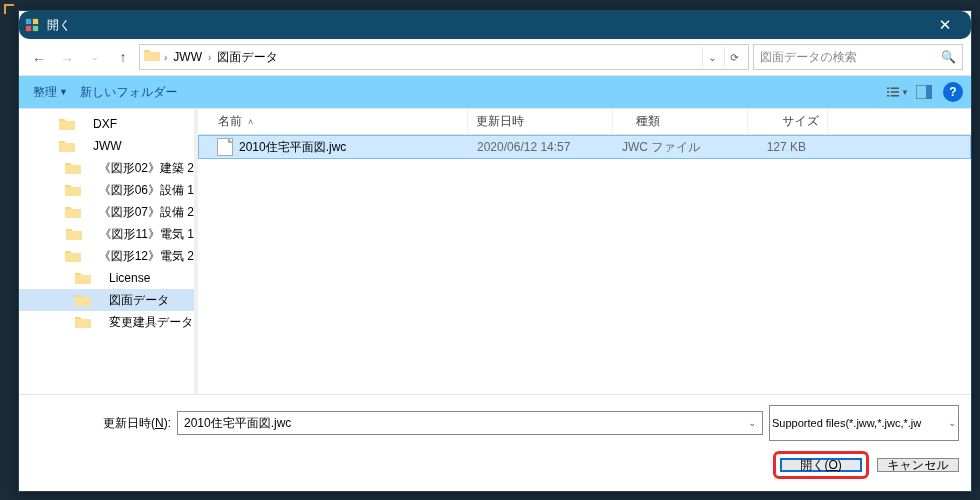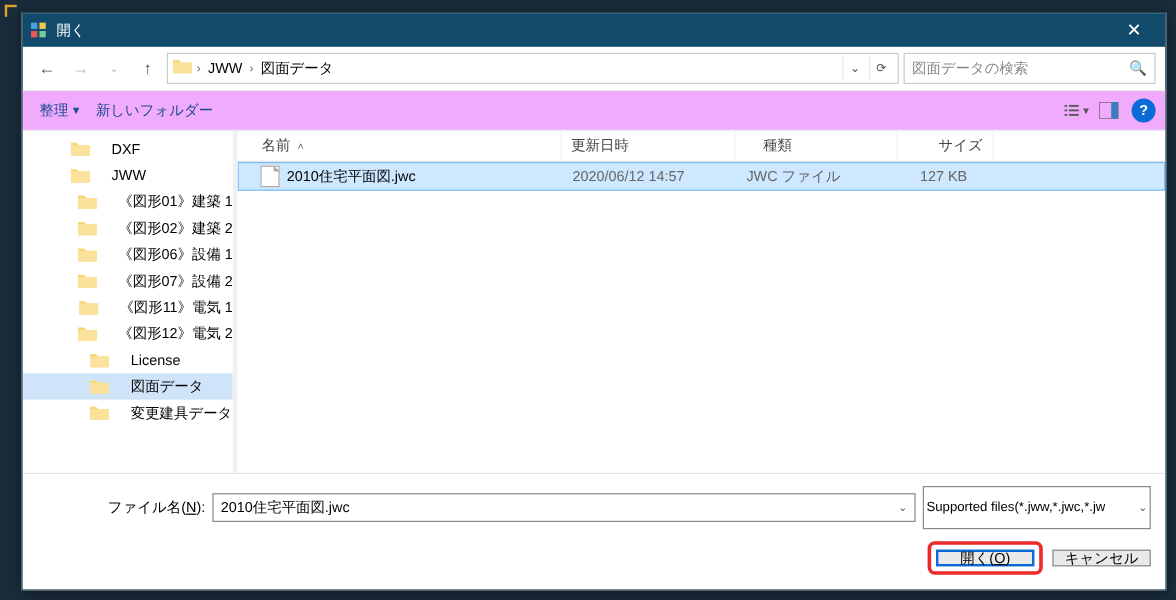--- a/index.html
+++ b/index.html
@@ -8,21 +8,21 @@
 .highlight-corner { position: absolute; top: 4px; left: 4px; width: 10px; height: 10px; border-left: 2px solid #e0a030; border-top: 2px solid #e0a030; }
 
 .dialog {
   position: absolute; left: 18px; top: 10px; right: 8px; bottom: 8px;
   background: #fff; border: 1px solid #245; box-shadow: 0 2px 10px rgba(0,0,0,.4);
   display: flex; flex-direction: column;
 }
 
 .titlebar {
   height: 28px; background: #124a6b; color: #fff; display: flex; align-items: center;
-  padding: 0 6px; font-size: 12px;
+  padding: 0 6px; font-size: 12px; border-radius: 10px;
 }
 .titlebar .app-icon { width: 14px; height: 14px; margin-right: 8px; }
 .titlebar .title { flex: 1; }
 .titlebar .close { width: 40px; height: 28px; display:flex; align-items:center; justify-content:center; font-size: 15px; cursor: pointer; }
 
 .navbar {
   height: 36px; display: flex; align-items: center; padding: 4px 8px; gap: 4px;
 }
 .nav-arrow { width: 24px; height: 24px; display:flex; align-items:center; justify-content:center; color:#555; font-size: 14px; border-radius:2px; }
 .nav-arrow.disabled { color:#bbb; }
@@ -41,21 +41,21 @@
 .search-box {
   width: 210px; height: 26px; border: 1px solid #ccc; display:flex; align-items:center;
   padding: 0 6px; font-size: 12px; color:#888; gap:16px;
 }
 .search-box .ph { flex:1; }
 .search-box .searchicon { color:#666; }
 
 .toolbar {
   height: 34px; border-top: 1px solid #e5e5e5; border-bottom: 1px solid #e5e5e5;
   display:flex; align-items:center; padding: 0 8px; font-size:12px; color:#1a4a90;
-  background:#f0abfc;
+  background:#7dd3fc;
 }
 .tb-item { padding: 4px 6px; display:flex; align-items:center; gap:2px; cursor:pointer; }
 .tb-item .drop { font-size:9px; }
 .tb-spacer { flex:1; }
 .tb-icon { width:22px; height:22px; display:flex; align-items:center; justify-content:center; color:#555; margin-left:4px; }
 .tb-help { width:20px; height:20px; border-radius:50%; background:#0a6ad8; color:#fff; display:flex; align-items:center; justify-content:center; font-size:12px; font-weight:bold; margin-left:8px;}
 
 .body {
   flex:1; display:flex; min-height:0;
 }
@@ -211,28 +211,20 @@
             </svg>
             <span>DXF</span>
           </div>
           <div class="tree-item">
             <span class="ind" style="width:16px"></span>
             <svg class="fsvg folder-svg" viewBox="0 0 16 14">
               <path fill="#f7d774" d="M0 2h5l2 2h9v9H0z"></path>
               <path fill="#fbe29c" d="M0 4h16v9H0z"></path>
             </svg>
             <span>JWW</span>
-          </div>
-          <div class="tree-item">
-            <span class="ind" style="width:32px"></span>
-            <svg class="fsvg folder-svg" viewBox="0 0 16 14">
-              <path fill="#f7d774" d="M0 2h5l2 2h9v9H0z"></path>
-              <path fill="#fbe29c" d="M0 4h16v9H0z"></path>
-            </svg>
-            <span>《図形01》建築 1</span>
           </div>
           <div class="tree-item">
             <span class="ind" style="width:32px"></span>
             <svg class="fsvg folder-svg" viewBox="0 0 16 14">
               <path fill="#f7d774" d="M0 2h5l2 2h9v9H0z"></path>
               <path fill="#fbe29c" d="M0 4h16v9H0z"></path>
             </svg>
             <span>《図形02》建築 2</span>
           </div>
           <div class="tree-item">
@@ -319,21 +311,21 @@
               <div class="cell c-type">JWC ファイル</div>
               <div class="cell c-size">127 KB</div>
             </div>
           </div>
     </div>
   </div>
 
   <div class="footer">
     <div class="filename-row">
       <span class="lbl">
-        <span>ファイル名(</span><span class="underline">N</span><span>):</span>
+        <span>更新日時(</span><span class="underline">N</span><span>):</span>
       </span>
       <div class="filename-input">
         <span>2010住宅平面図.jwc</span>
         <span class="dd">⌄</span>
       </div>
       <div class="filetype-select">
         <span style="overflow:hidden; text-overflow:clip;">Supported files(*.jww,*.jwc,*.jw</span>
         <span class="dd">⌄</span>
       </div>
     </div>

